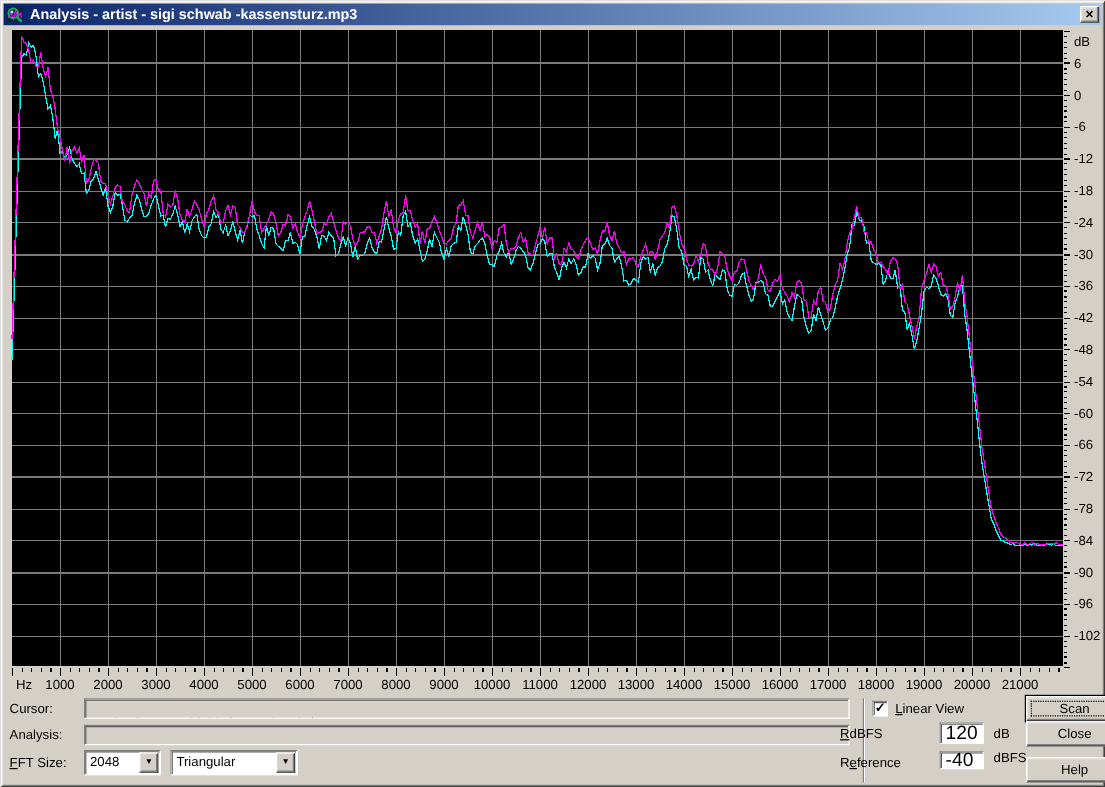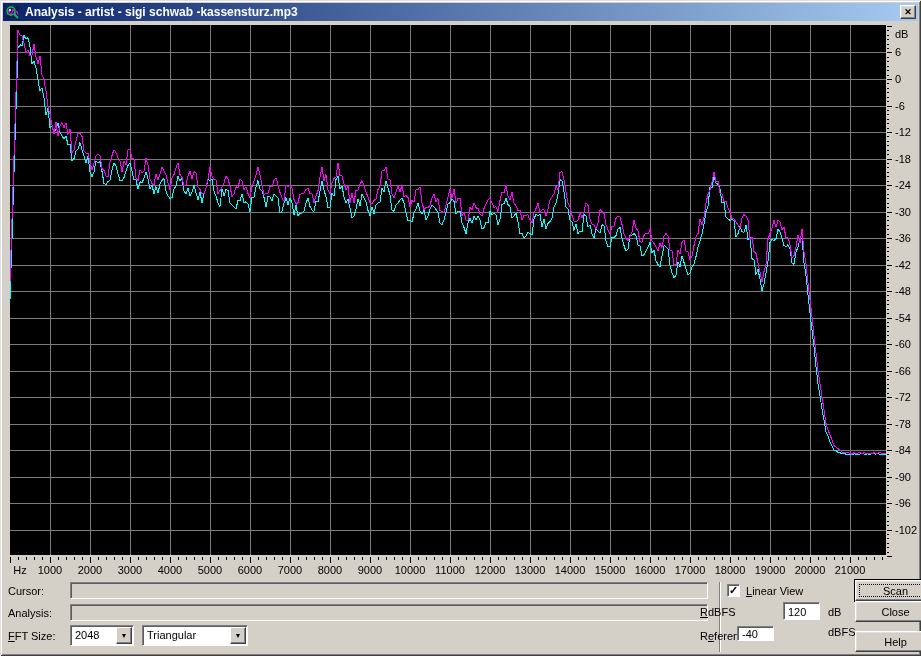--- a/index.html
+++ b/index.html
@@ -30,21 +30,21 @@
   .sunkenfield{
     position:absolute;background:#D4D0C8;
     border:1px solid;border-color:#808080 #fff #fff #808080;
     box-shadow: inset 1px 1px 0 #5c5c5c;
     padding:2px 0 0 4px;white-space:pre;overflow:hidden;line-height:12px;
   }
   .textinput{
     position:absolute;background:#fff;color:#000;
     border:1px solid;border-color:#808080 #fff #fff #808080;
     box-shadow: inset 1px 1px 0 #5c5c5c;
-    font-family:"Liberation Sans",sans-serif;font-size:11px;
+    font-family:"Liberation Sans",sans-serif;font-size:16px;
     padding:1px 2px 0 4px;margin:0;outline:none;
   }
   .combo{
     position:absolute;background:#fff;
     border:1px solid;border-color:#808080 #fff #fff #808080;
     box-shadow: inset 1px 1px 0 #5c5c5c;
   }
   .combo .cval{position:absolute;left:4px;top:3px;white-space:nowrap;}
   .combo .cbtn{
     position:absolute;right:1px;top:1px;bottom:1px;width:16px;
@@ -451,20 +451,20 @@
   <div class="checkbox" style="left:727px;top:584px;">
     <span>✓</span>
   </div>
   <div class="label" style="left:746px;top:585px;"><u>L</u><span>inear View</span></div>
 
   <div class="label r" style="left:700px;top:606px;width:78px;"><u>R</u><span>dBFS</span></div>
   <input class="textinput" style="left: 783px; top: 602px; width: 37px; height: 18px;" value="120">
   <div class="label" style="left:828px;top:606px;">dB</div>
 
   <div class="label r" style="left:700px;top:630px;width:78px;"><span>R</span><u>e</u><span>ference</span></div>
-  <input class="textinput" style="left: 737px; top: 626px; width: 37px; height: 15px;" value="-40">
+  <input class="textinput" style="left: 783px; top: 626px; width: 37px; height: 15px;" value="-40">
   <div class="label" style="left:828px;top:626px;text-align:center;">dBFS</div>
 
   <button class="btn default" style="left:855px;top:580px;"><span>Scan</span><span class="focusrect"></span></button>
   <button class="btn" style="left:855px;top:601px;"><span>Close</span></button>
   <button class="btn" style="left:855px;top:631px;"><span>Help</span></button>
 
 </div>
 
 </body></html>

